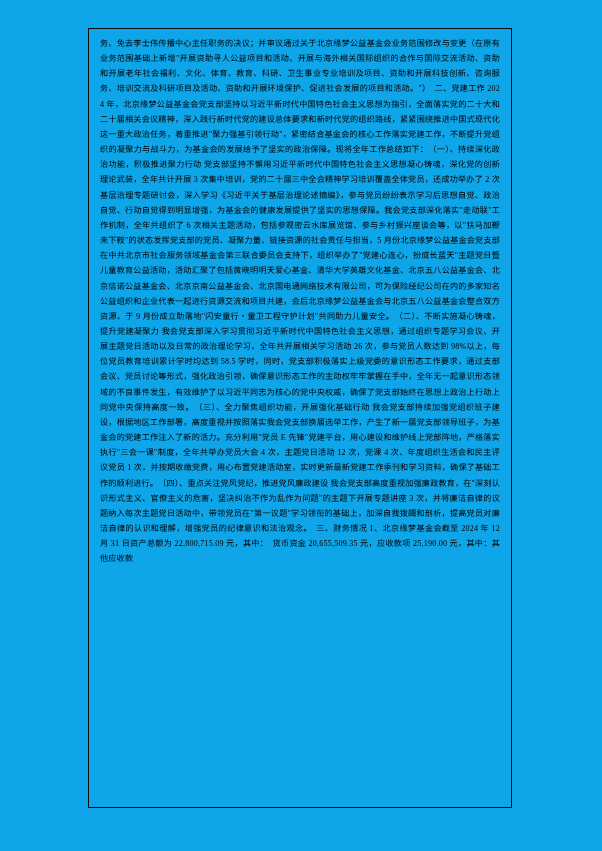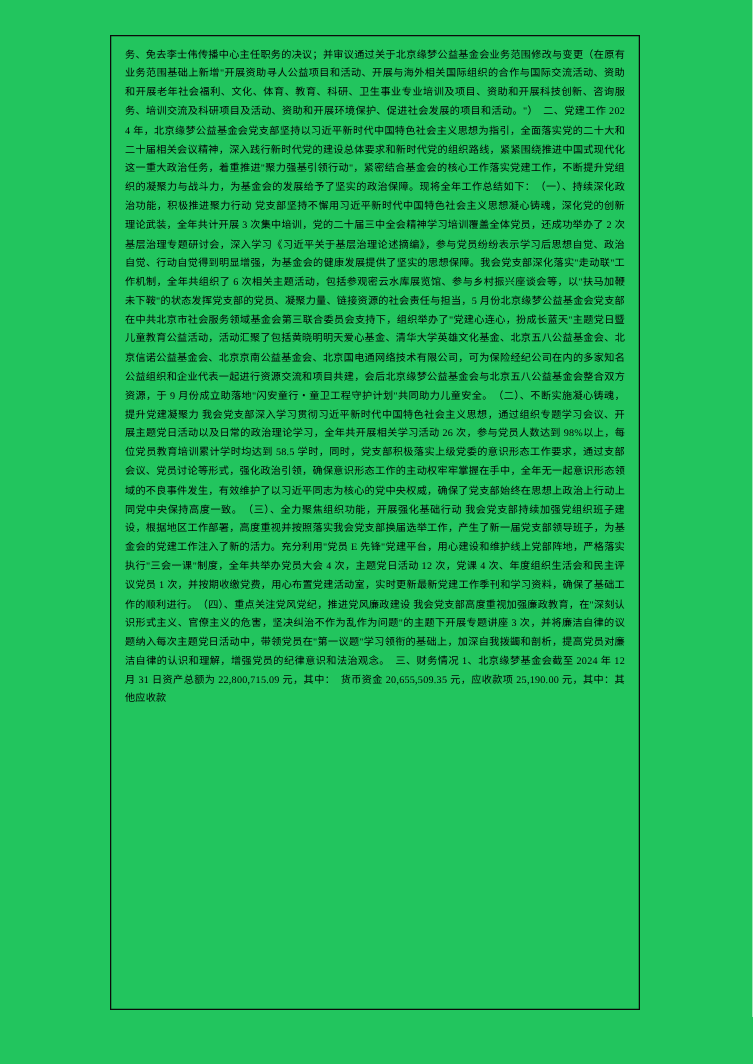--- a/index.html
+++ b/index.html
@@ -5,21 +5,21 @@
 <style>
   html, body {
     margin: 0;
     padding: 0;
     background: #ffffff;
   }
   .page {
     position: relative;
     width: 602px;
     height: 851px;
-    background: #22c55e;
+    background: #0ea5e9;
     box-sizing: border-box;
     overflow: hidden;
     font-family: "Liberation Serif", "DejaVu Serif", serif;
   }
   .doc-frame {
     position: absolute;
     left: 88px;
     top: 28px;
     width: 424px;
     height: 780px;

